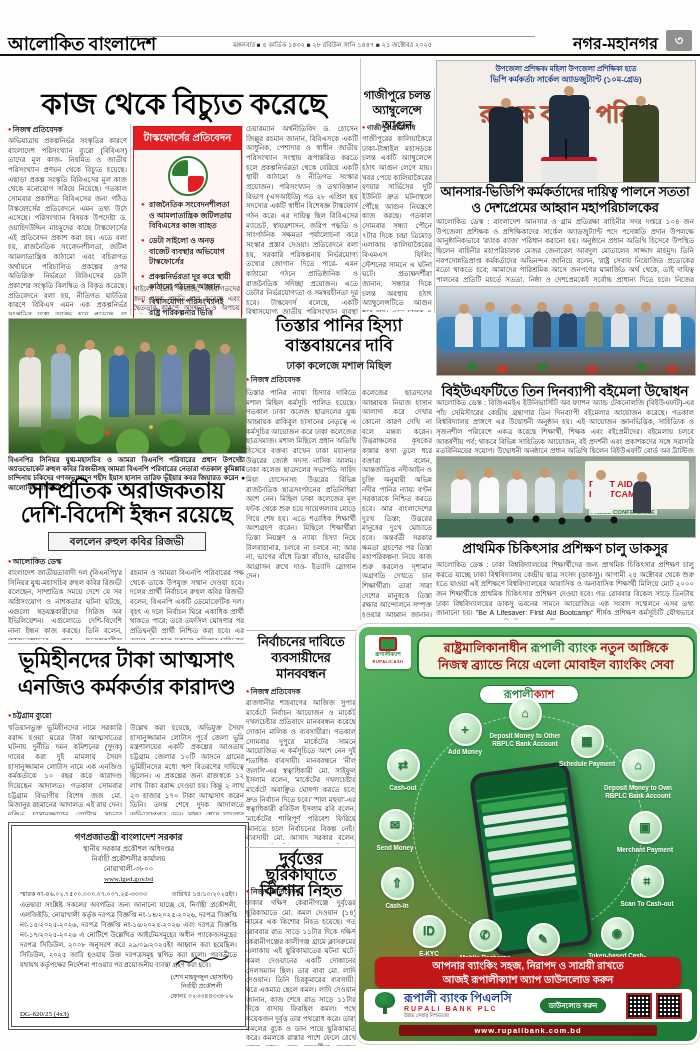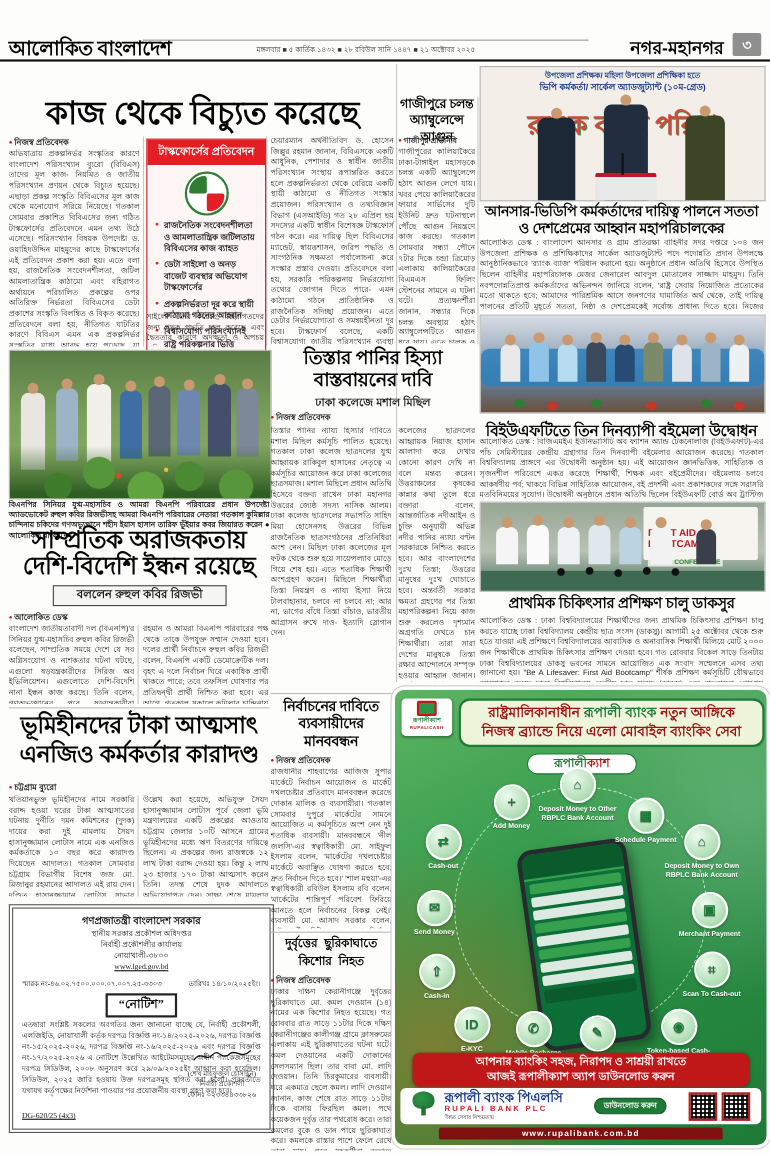--- a/index.html
+++ b/index.html
@@ -152,21 +152,20 @@
     <div class="notice-in">
       <div class="ncenter" style="font-size:9px;font-weight:700;">গণপ্রজাতন্ত্রী বাংলাদেশ সরকার</div>
       <div class="ncenter">স্থানীয় সরকার প্রকৌশল অধিদপ্তর</div>
       <div class="ncenter">নির্বাহী প্রকৌশলীর কার্যালয়</div>
       <div class="ncenter">নোয়াখালী-৩৮০০</div>
       <div class="ncenter" style="text-decoration:underline;">www.lged.gov.bd</div>
       <div style="display:flex;justify-content:space-between;font-size:6.3px;margin-top:4px;">
         <span>স্মারক নং-৪৬.০২.৭৫০০.০০০.০৭.০০৭.২৫-৩৩০৩</span>
         <span>তারিখঃ ১৪/১০/২০২৫ইং।</span>
       </div>
-      <div class="ncenter" style="margin:3px 0;"><span class="stamp">“নোটিশ”</span></div>
       <div style="font-size:6.7px;line-height:1.5;text-align:justify;">এতদ্বারা সংশ্লিষ্ট সকলের অবগতির জন্য জানানো যাচ্ছে যে, নির্বাহী প্রকৌশলী, এলজিইডি, নোয়াখালী কর্তৃক দরপত্র বিজ্ঞপ্তি নং-১৪/২০২৫-২০২৬, দরপত্র বিজ্ঞপ্তি নং-১৫/২০২৫-২০২৬, দরপত্র বিজ্ঞপ্তি নং-১৬/২০২৫-২০২৬ এবং দরপত্র বিজ্ঞপ্তি নং-১৭/২০২৫-২০২৬ এ নোটিশে উল্লেখিত আইটেমসমূহের অধীন প্যাকেজসমূহের দরপত্র সিডিউল, ২০০৮ অনুসরণ করে ২৯/০৯/২০২৫ইং আহ্বান করা হয়েছিল। সিডিউল, ২০২৫ জারি হওয়ায় উক্ত দরপত্রসমূহ স্থগিত করা হলো। পরবর্তীতে যথাযথ কর্তৃপক্ষের নির্দেশনা পাওয়ার পর প্রয়োজনীয় ব্যবস্থা গ্রহণ করা হবে।</div>
       <div style="position:absolute;right:12px;bottom:26px;text-align:center;font-size:6.3px;line-height:1.5;">
         <svg width="58" height="16" viewBox="0 0 58 16">
           <path d="M3 12 C10 2 14 14 20 7 C26 0 28 13 36 6 C42 1 46 12 55 3" stroke="#111" stroke-width="1.2" fill="none"></path>
         </svg>
         <div>(শেখ মাহফুজুল হোসাইন)</div>
         <div>নির্বাহী প্রকৌশলী</div>
         <div>ফোনঃ ০২৩৩৪৪৩৩৮২৬</div>
       </div>
       <div style="position:absolute;left:8px;bottom:8px;font-size:7px;text-decoration:underline;">DG-620/25 (4x3)</div>
@@ -243,21 +242,21 @@
   <div class="abs hrule" style="left:246px;top:630px;width:110px;"></div>
   <div class="abs hl" style="left:246px;top:634px;width:110px;font-size:13px;line-height:16px;">
     <span>নির্বাচনের দাবিতে</span><br>
     <span>ব্যবসায়ীদের</span><br>
     <span>মানববন্ধন</span>
   </div>
   <div class="abs byline" style="left:246px;top:686px;">নিজস্ব প্রতিবেদক</div>
   <div class="abs bodytext" style="left:246px;top:698px;width:110px;height:146px;">রাজধানীর শাহবাগের আজিজ সুপার মার্কেটে নির্বাচন আয়োজন ও মার্কেট দখলচেষ্টার প্রতিবাদে মানববন্ধন করেছে দোকান মালিক ও ব্যবসায়ীরা। গতকাল সোমবার দুপুরে মার্কেটের সামনে আয়োজিত এ কর্মসূচিতে অংশ নেন দুই শতাধিক ব্যবসায়ী। মানববন্ধনে 'নীল জলসি'-এর স্বত্বাধিকারী মো. সাইফুল ইসলাম বলেন, 'মার্কেটের দখলচেষ্টার মার্কেটে অবাঞ্ছিত ঘোষণা করতে হবে; দ্রুত নির্বাচন দিতে হবে।' 'শাল মহুয়া'-এর স্বত্বাধিকারী রবিউল ইসলাম রবি বলেন, 'মার্কেটের শান্তিপূর্ণ পরিবেশ ফিরিয়ে আনতে হলে নির্বাচনের বিকল্প নেই।' ব্যবসায়ী মো. আসাদ সরকার বলেন, 'হাইকোর্টের রিট নয়, আমরা নির্বাচন চাই।' সার্বিকভাবে শপথ ব্যবসায়ী বক্তব্য রাখেন, 'আমরা সবাই শান্তিপূর্ণ পরিবেশে নির্বাচন চাই।' মানববন্ধনে উপস্থিত ব্যবসায়ীরা 'নির্বাচন, নির্বাচন' স্লোগান দিয়ে মার্কেটি দখলচেষ্টার প্রতিবাদ জানান এবং সংশ্লিষ্ট কর্তৃপক্ষকে দ্রুত নির্বাচনের ব্যবস্থা নেওয়ার আহ্বান জানান।</div>
 
   <div class="abs hrule" style="left:246px;top:847px;width:110px;"></div>
-  <div class="abs hl" style="left:246px;top:851px;width:110px;font-size:11px;line-height:16px;font-family:Liberation Mono, monospace;">
+  <div class="abs hl" style="left:246px;top:851px;width:110px;font-size:16px;line-height:16px;">
     <span>দুর্বৃত্তের ছুরিকাঘাতে</span><br>
     <span>কিশোর নিহত</span>
   </div>
   <div class="abs byline" style="left:246px;top:886px;">নিজস্ব প্রতিবেদক</div>
   <div class="abs bodytext" style="left:246px;top:898px;width:110px;height:148px;">ঢাকার দক্ষিণ কেরানীগঞ্জে দুর্বৃত্তের ছুরিকাঘাতে মো. কমল দেওয়ান (১৪) নামের এক কিশোর নিহত হয়েছে। গত রোববার রাত সাড়ে ১১টার দিকে দক্ষিণ কেরানীগঞ্জের কালীগঞ্জ গ্রামে ক্লাসরুমের এলাকায় এই ছুরিকাঘাতের ঘটনা ঘটে। কমল দেওয়ানের একটি দোকানের সেলসম্যান ছিল। তার বাবা মো. লাদি দেওয়ান। তিনি চিরকুমারের ব্যবসায়ী। ঘরে একমাত্র ছেলে কমল। লাদি দেওয়ান জানান, কাজ শেষে রাত সাড়ে ১১টার দিকে বাসায় ফিরছিল কমল। পথে কয়েকজন দুর্বৃত্ত তার পথরোধ করে। তারা কমলের বুকে ও ডান পায়ে ছুরিকাঘাত করে। কমলকে রাস্তার পাশে ফেলে রেখে তারা যায়। পরে সহকর্মীরা রক্তাক্ত অবস্থায় কমলকে উদ্ধার করে মিটফোর্ড হাসপাতালে নিয়ে যায়।</div>
 
   <div class="abs ad" style="left:356px;top:624px;width:338px;height:414px;">
     <div class="abs" style="left:6px;top:8px;width:46px;height:32px;background:#fff;border-radius:4px;text-align:center;padding-top:2px;box-shadow:0 1px 2px rgba(0,0,0,.3);">
       <div style="width:14px;height:10px;margin:0 auto;border:2px solid #c01818;border-radius:2px;background:#2e9548;"></div>
       <div style="font-size:5.5px;font-weight:800;color:#1f7a38;">রূপালীক্যাশ</div>

